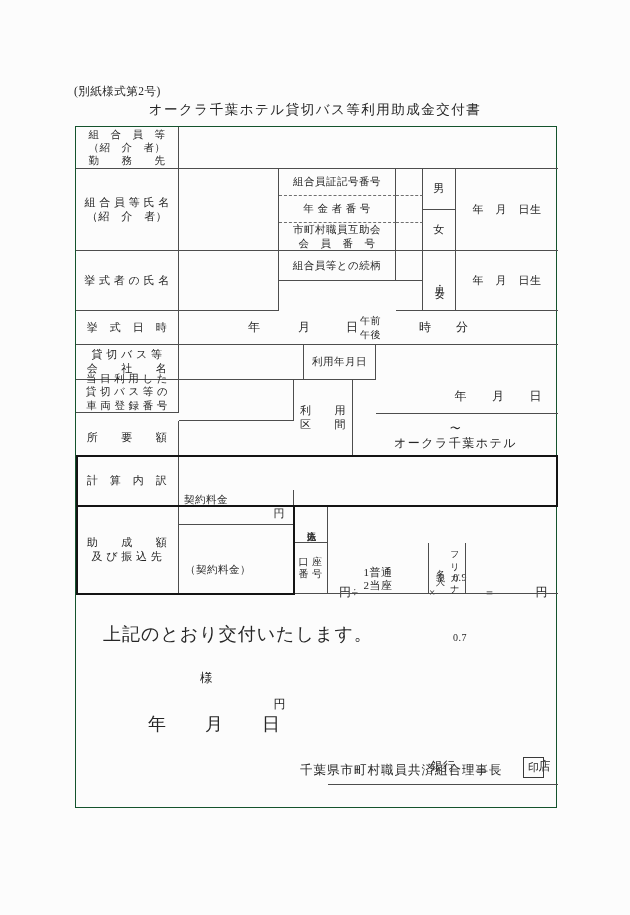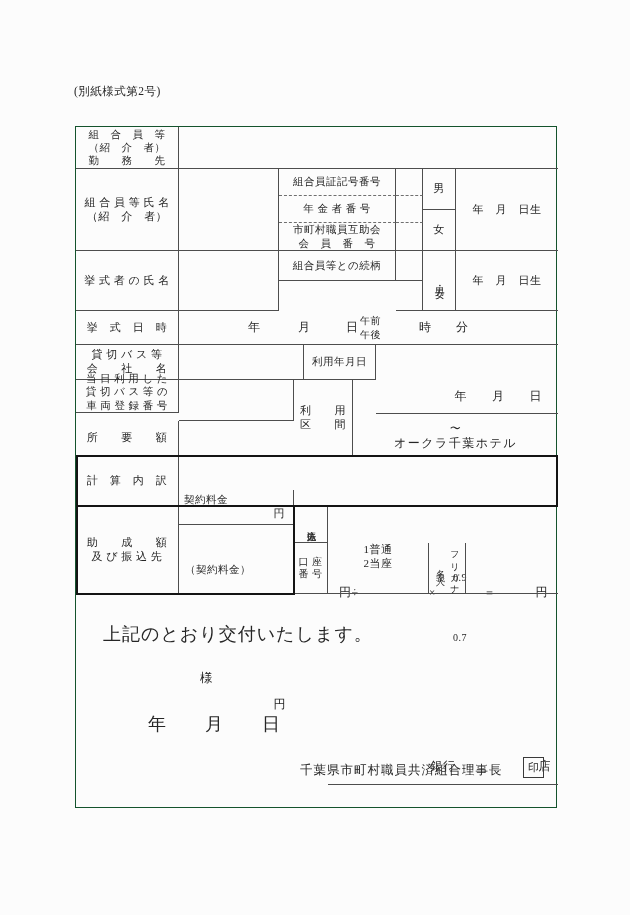--- a/index.html
+++ b/index.html
@@ -26,20 +26,21 @@
   .footer-text{position:absolute;font-size:18px;letter-spacing:1px;}
   .seal{position:absolute;left:523px;top:757px;width:19px;height:19px;border:1px solid #3a3a3a;
         display:flex;align-items:center;justify-content:center;font-size:11px;letter-spacing:0;}
 </style>
 </head>
 <body>
 
 <div class="page">
 
   <div class="note">(別紙様式第2号)</div>
+  <div class="title">オークラ千葉ホテル貸切バス等利用助成金交付書</div>
 
   <div class="tbl">
 
     <div class="cell bR bB fs105" style="left:0;top:0;width:103px;height:42px;">
       <span>組　合　員　等</span>
       <span>（紹　介　者）</span>
       <span>勤　　務　　先</span>
     </div>
     <div class="cell bB" style="left:103px;top:0;width:379px;height:42px;"></div>
 
@@ -173,21 +174,21 @@
     </div>
     <div class="cell bB rel" style="left:252px;top:379px;width:230px;height:37px;">
       <span class="fs12">銀行</span>
       <span class="abs fs12" style="right:7px;top:11px;">店</span>
     </div>
 
     <div class="cell bR bB fs10" style="left:218px;top:416px;width:34px;height:51px;">
       <span>口 座</span>
       <span>番 号</span>
     </div>
-    <div class="cell bR bB" style="left:252px;top:416px;width:101px;height:51px;justify-content:flex-start;">
+    <div class="cell bR bB" style="left:252px;top:416px;width:101px;height:51px;justify-content:flex-end;">
       <span>1普通</span>
       <span>2当座</span>
     </div>
     <div class="cell bR bB" style="left:353px;top:416px;width:37px;height:51px;flex-direction:row;gap:3px;">
       <span class="vtext" style="font-size:9px;letter-spacing:4px;">名義人</span>
       <span class="vtext" style="font-size:9px;letter-spacing:1px;">フリガナ</span>
     </div>
     <div class="cell bB" style="left:390px;top:416px;width:92px;height:51px;"></div>
 
     <div class="thick" style="left:0;top:328px;width:482px;height:52px;"></div>

